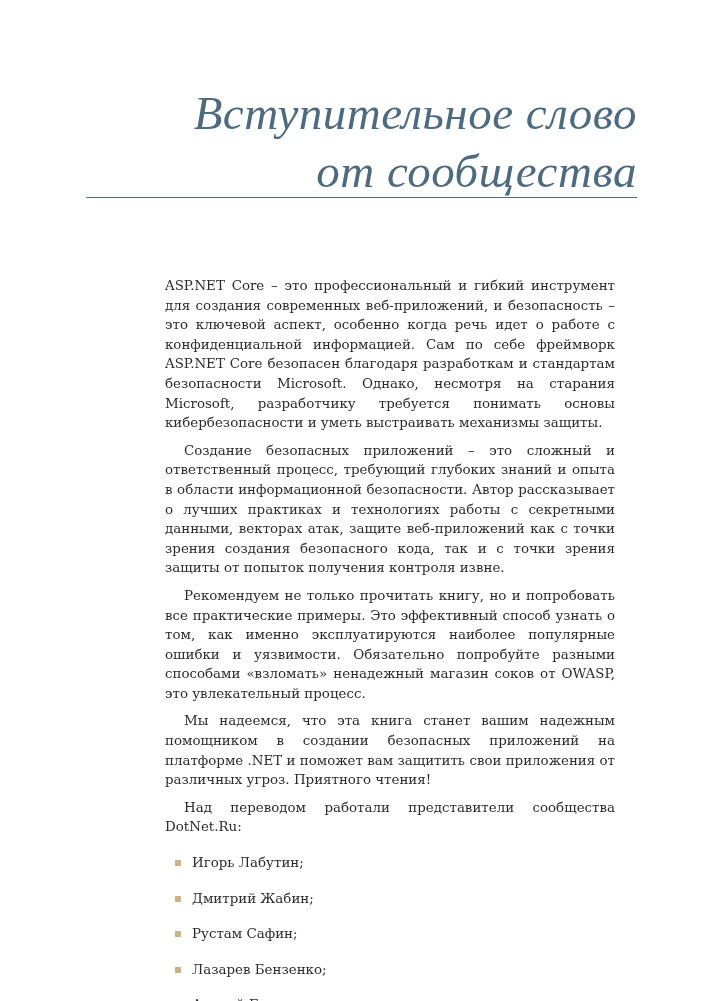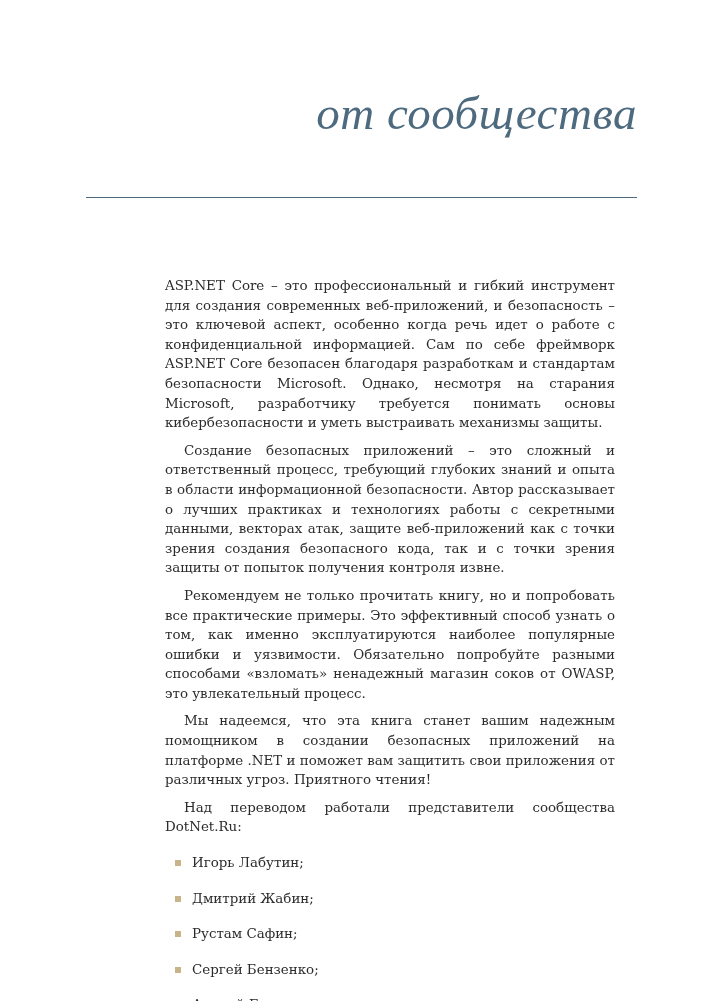--- a/index.html
+++ b/index.html
@@ -25,33 +25,34 @@
   .list { list-style: none; margin: 3px 0 0 0; padding: 0; }
   .list li { position: relative; padding-left: 35px; line-height: 19.6px; text-align: left; margin-top: 16px; }
   .list .bullet {
     position: absolute; left: 18px; top: 7px; width: 6px; height: 6px; background: #c9b48a;
   }
 </style>
 </head>
 <body>
 
 <div class="title">
+  <div>Вступительное слово</div>
   <div>от сообщества</div>
 </div>
 <div class="rule"></div>
 
 <div class="body">
   <p>ASP.NET Core – это профессиональный и гибкий инструмент для создания современных веб-приложений, и безопасность – это ключевой аспект, особенно когда речь идет о работе с конфиденциальной информацией. Сам по себе фреймворк ASP.NET Core безопасен благодаря разработкам и стандартам безопасности Microsoft. Однако, несмотря на старания Microsoft, разработчику требуется понимать основы кибербезопасности и уметь выстраивать механизмы защиты.</p>
   <p class="indent">Создание безопасных приложений – это сложный и ответственный процесс, требующий глубоких знаний и опыта в области информационной безопасности. Автор рассказывает о лучших практиках и технологиях работы с секретными данными, векторах атак, защите веб-приложений как с точки зрения создания безопасного кода, так и с точки зрения защиты от попыток получения контроля извне.</p>
   <p class="indent">Рекомендуем не только прочитать книгу, но и попробовать все практические примеры. Это эффективный способ узнать о том, как именно эксплуатируются наиболее популярные ошибки и уязвимости. Обязательно попробуйте разными способами «взломать» ненадежный магазин соков от OWASP, это увлекательный процесс.</p>
   <p class="indent">Мы надеемся, что эта книга станет вашим надежным помощником в создании безопасных приложений на платформе .NET и поможет вам защитить свои приложения от различных угроз. Приятного чтения!</p>
   <p class="indent">Над переводом работали представители сообщества DotNet.Ru:</p>
   <ul class="list">
     <li><span class="bullet"></span><span>Игорь Лабутин;</span></li>
     <li><span class="bullet"></span><span>Дмитрий Жабин;</span></li>
     <li><span class="bullet"></span><span>Рустам Сафин;</span></li>
-    <li><span class="bullet"></span><span>Сергей Бензенко;</span></li>
+    <li><span class="bullet"></span><span>Лазарев Бензенко;</span></li>
     <li><span class="bullet"></span><span>Андрей Беленцов;</span></li>
     <li><span class="bullet"></span><span>Андрей Брижак;</span></li>
     <li><span class="bullet"></span><span>Ринат Сафиуллин;</span></li>
     <li><span>Анатолий Кулаков.</span></li>
   </ul>
 </div>
 
 </body></html>

